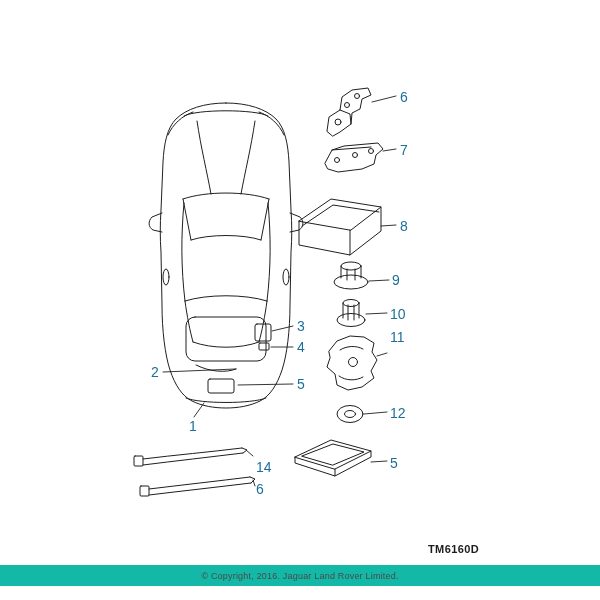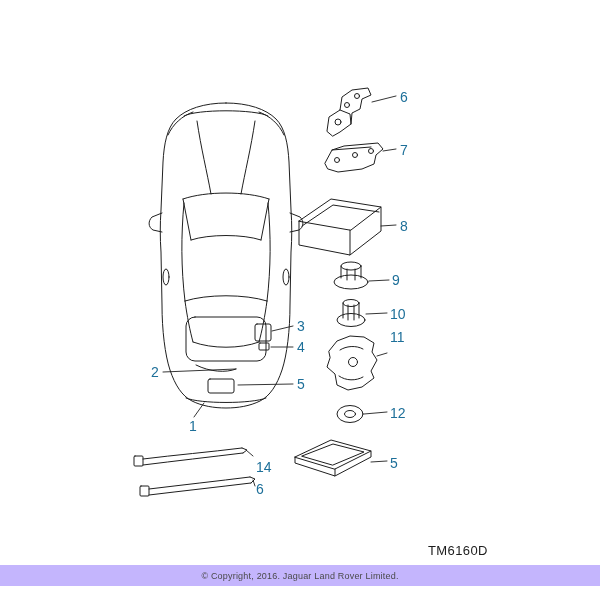--- a/index.html
+++ b/index.html
@@ -12,31 +12,32 @@
     color: #1d6f99;
     font-size: 14px;
     line-height: 1;
     font-family: "Liberation Sans", sans-serif;
     user-select: none;
   }
   .diagram-code {
     position: absolute;
     left: 428px;
     top: 543px;
-    font-size: 13px;
+    font-size: 11px;
     letter-spacing: 0.4px;
     color: #1c1c1c;
+    font-weight: bold;
   }
   .footer-bar {
     position: absolute;
     left: 0;
     top: 565px;
     width: 600px;
     height: 21px;
-    background: #c4b5fd;
+    background: #14b8a6;
     display: flex;
     align-items: center;
     justify-content: center;
   }
   .footer-bar .copyright {
     font-size: 9px;
     color: #4a4a4a;
     letter-spacing: 0.2px;
   }
 </style>

